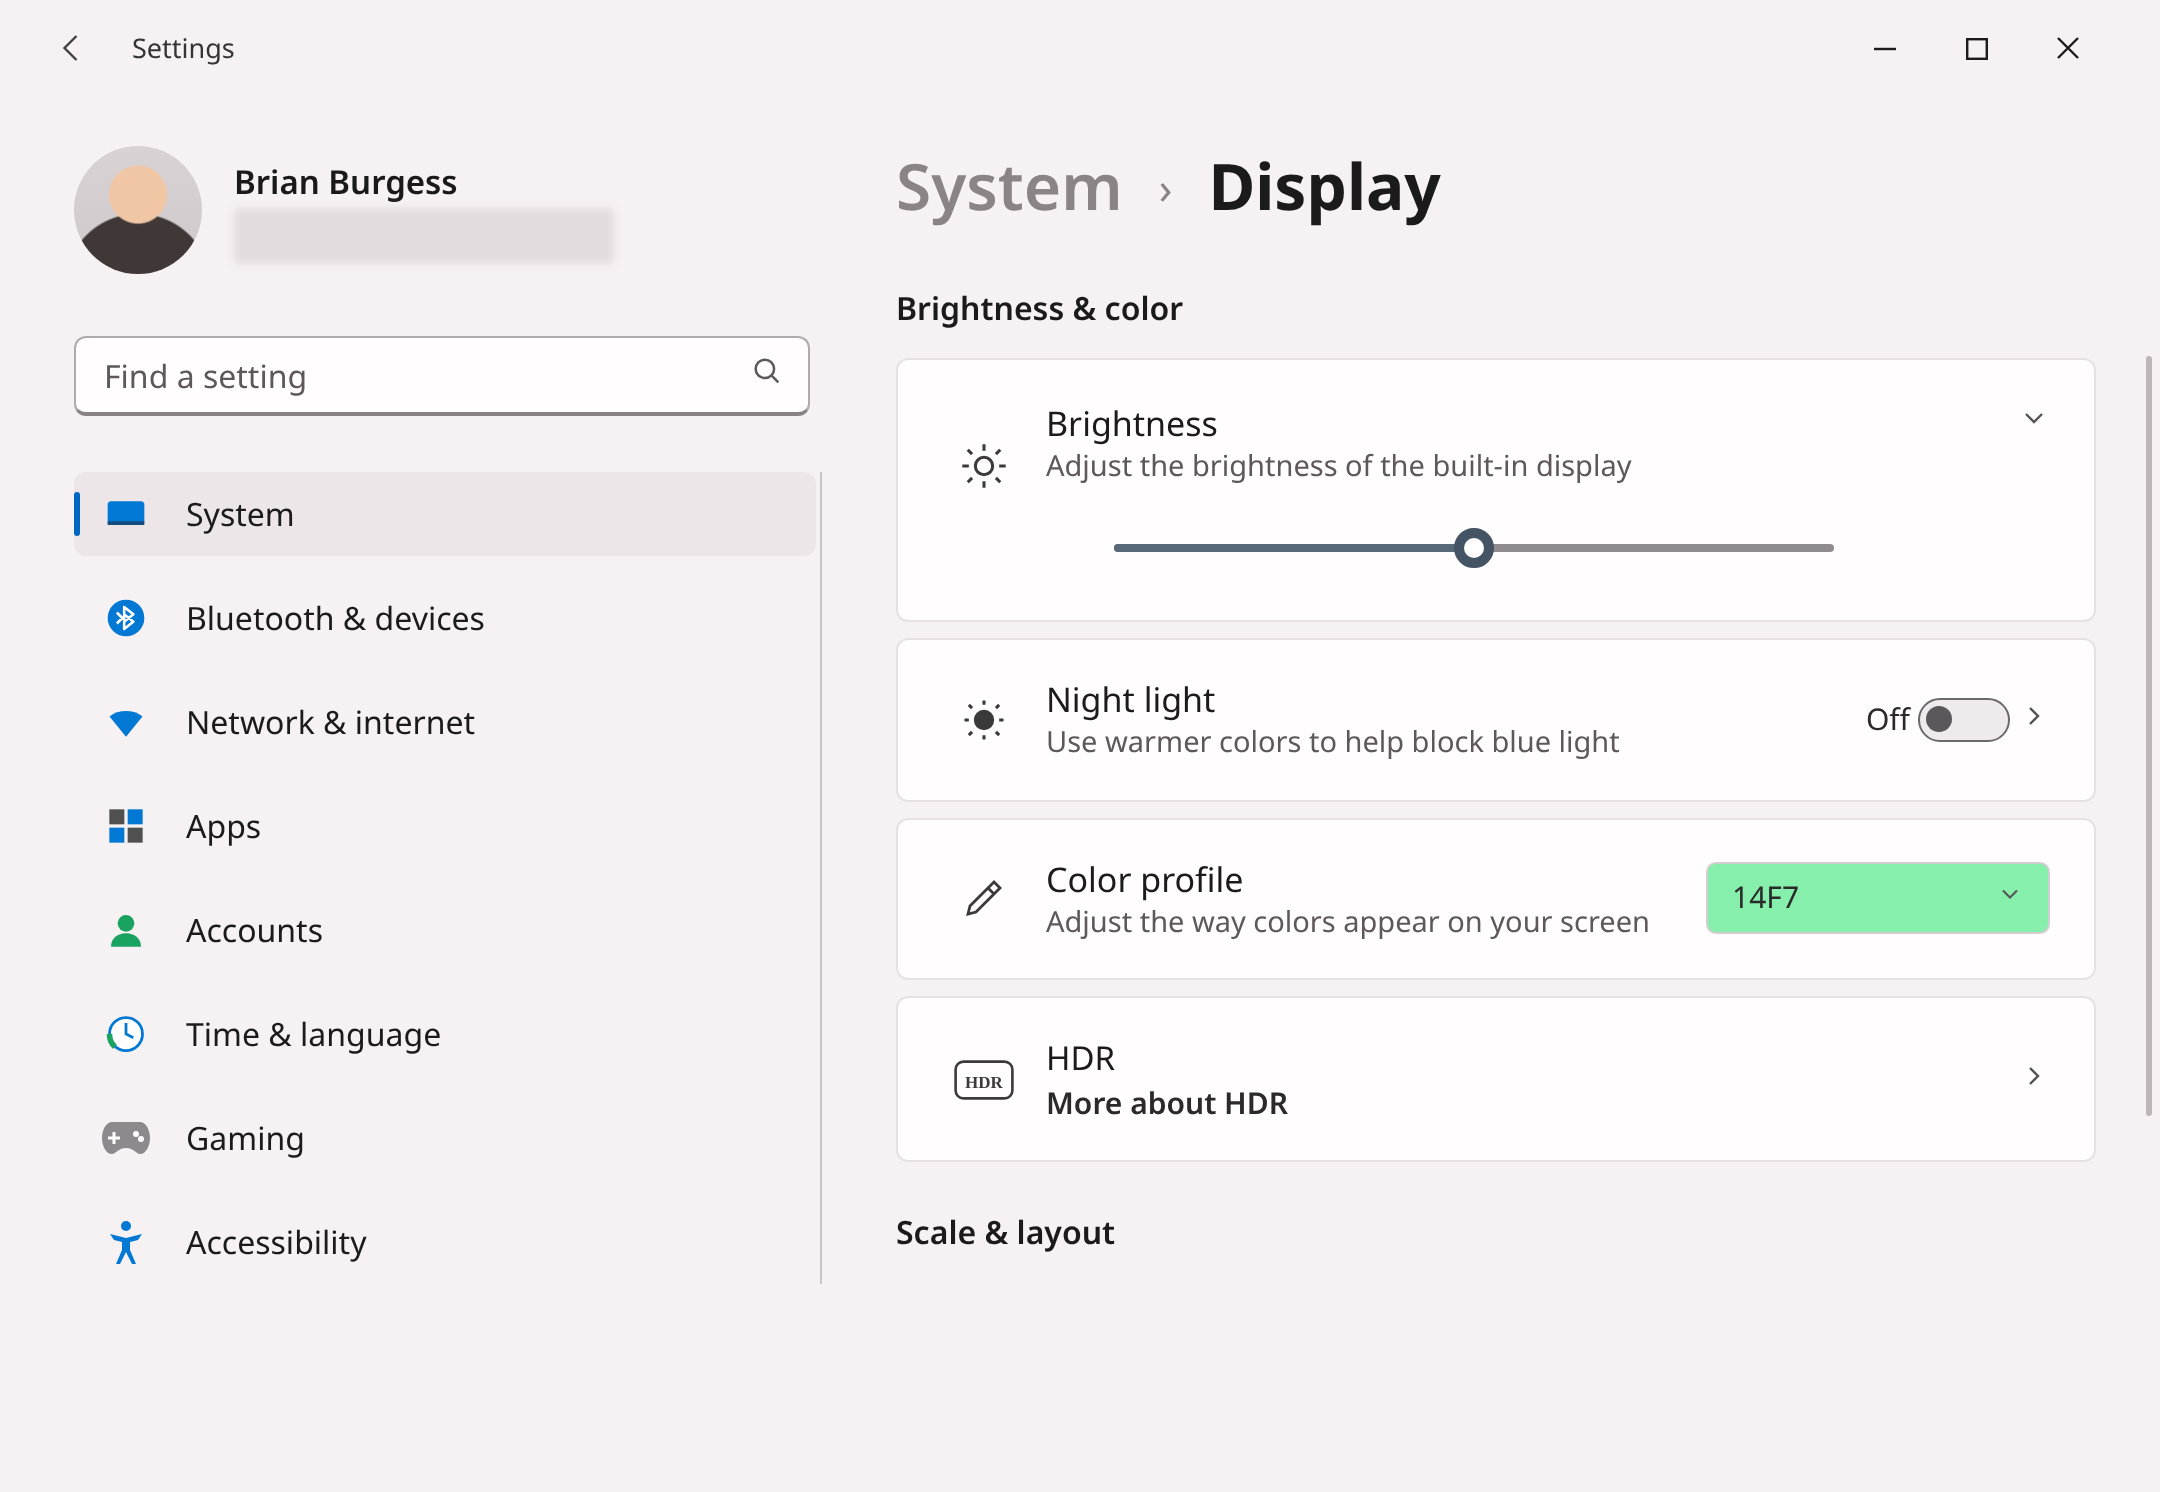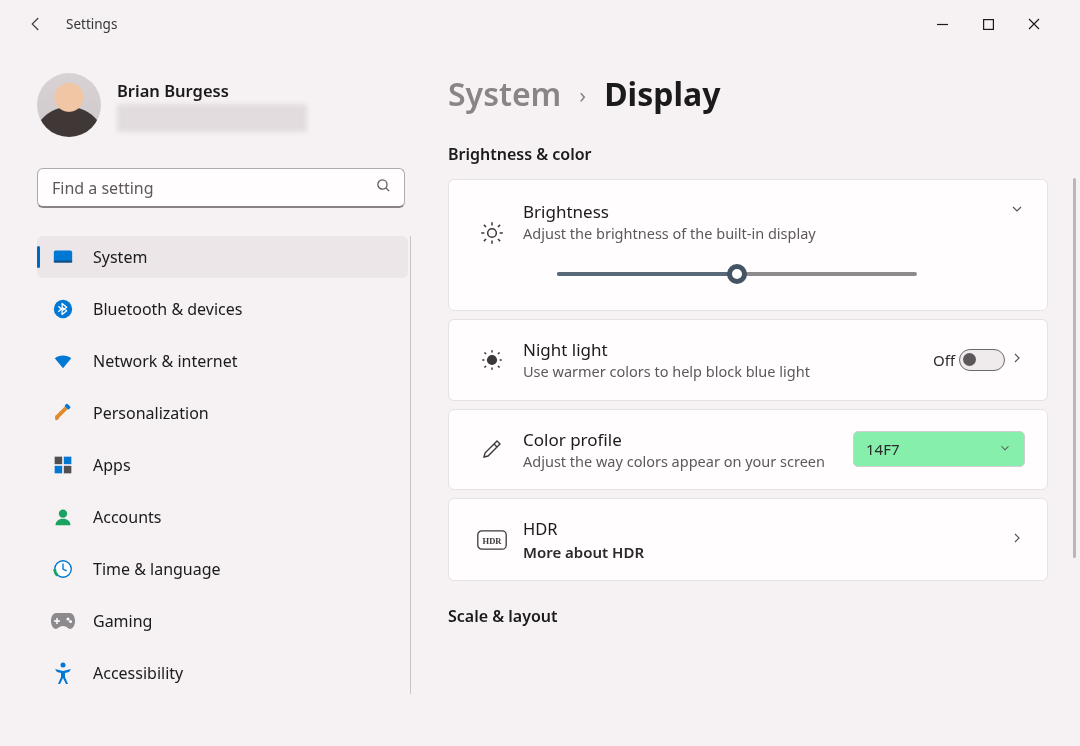--- a/index.html
+++ b/index.html
@@ -230,29 +230,20 @@
       <div class="nav-item">
         <span class="nav-icon">
           <svg width="22" height="22" viewBox="0 0 24 24" fill="#0078d4">
               <path d="M12 20l9-11c-5-4-13-4-18 0l9 11z"></path>
             </svg>
         </span>
         <span>Network &amp; internet</span>
       </div>
       <div class="nav-item">
         <span class="nav-icon">
-          <svg width="22" height="22" viewBox="0 0 24 24">
-              <path d="M4 20c3 0 4-3 4-3l9-9-3-3-9 9s-3 1-1 6z" fill="#e08a2e"></path>
-              <rect x="14" y="3" width="6" height="4" rx="1" transform="rotate(45 17 5)" fill="#0078d4"></rect>
-            </svg>
-        </span>
-        <span>Personalization</span>
-      </div>
-      <div class="nav-item">
-        <span class="nav-icon">
           <svg width="20" height="20" viewBox="0 0 24 24">
               <rect x="2" y="2" width="9" height="9" fill="#505050"></rect>
               <rect x="13" y="2" width="9" height="9" fill="#0078d4"></rect>
               <rect x="2" y="13" width="9" height="9" fill="#0078d4"></rect>
               <rect x="13" y="13" width="9" height="9" fill="#505050"></rect>
             </svg>
         </span>
         <span>Apps</span>
       </div>
       <div class="nav-item">

